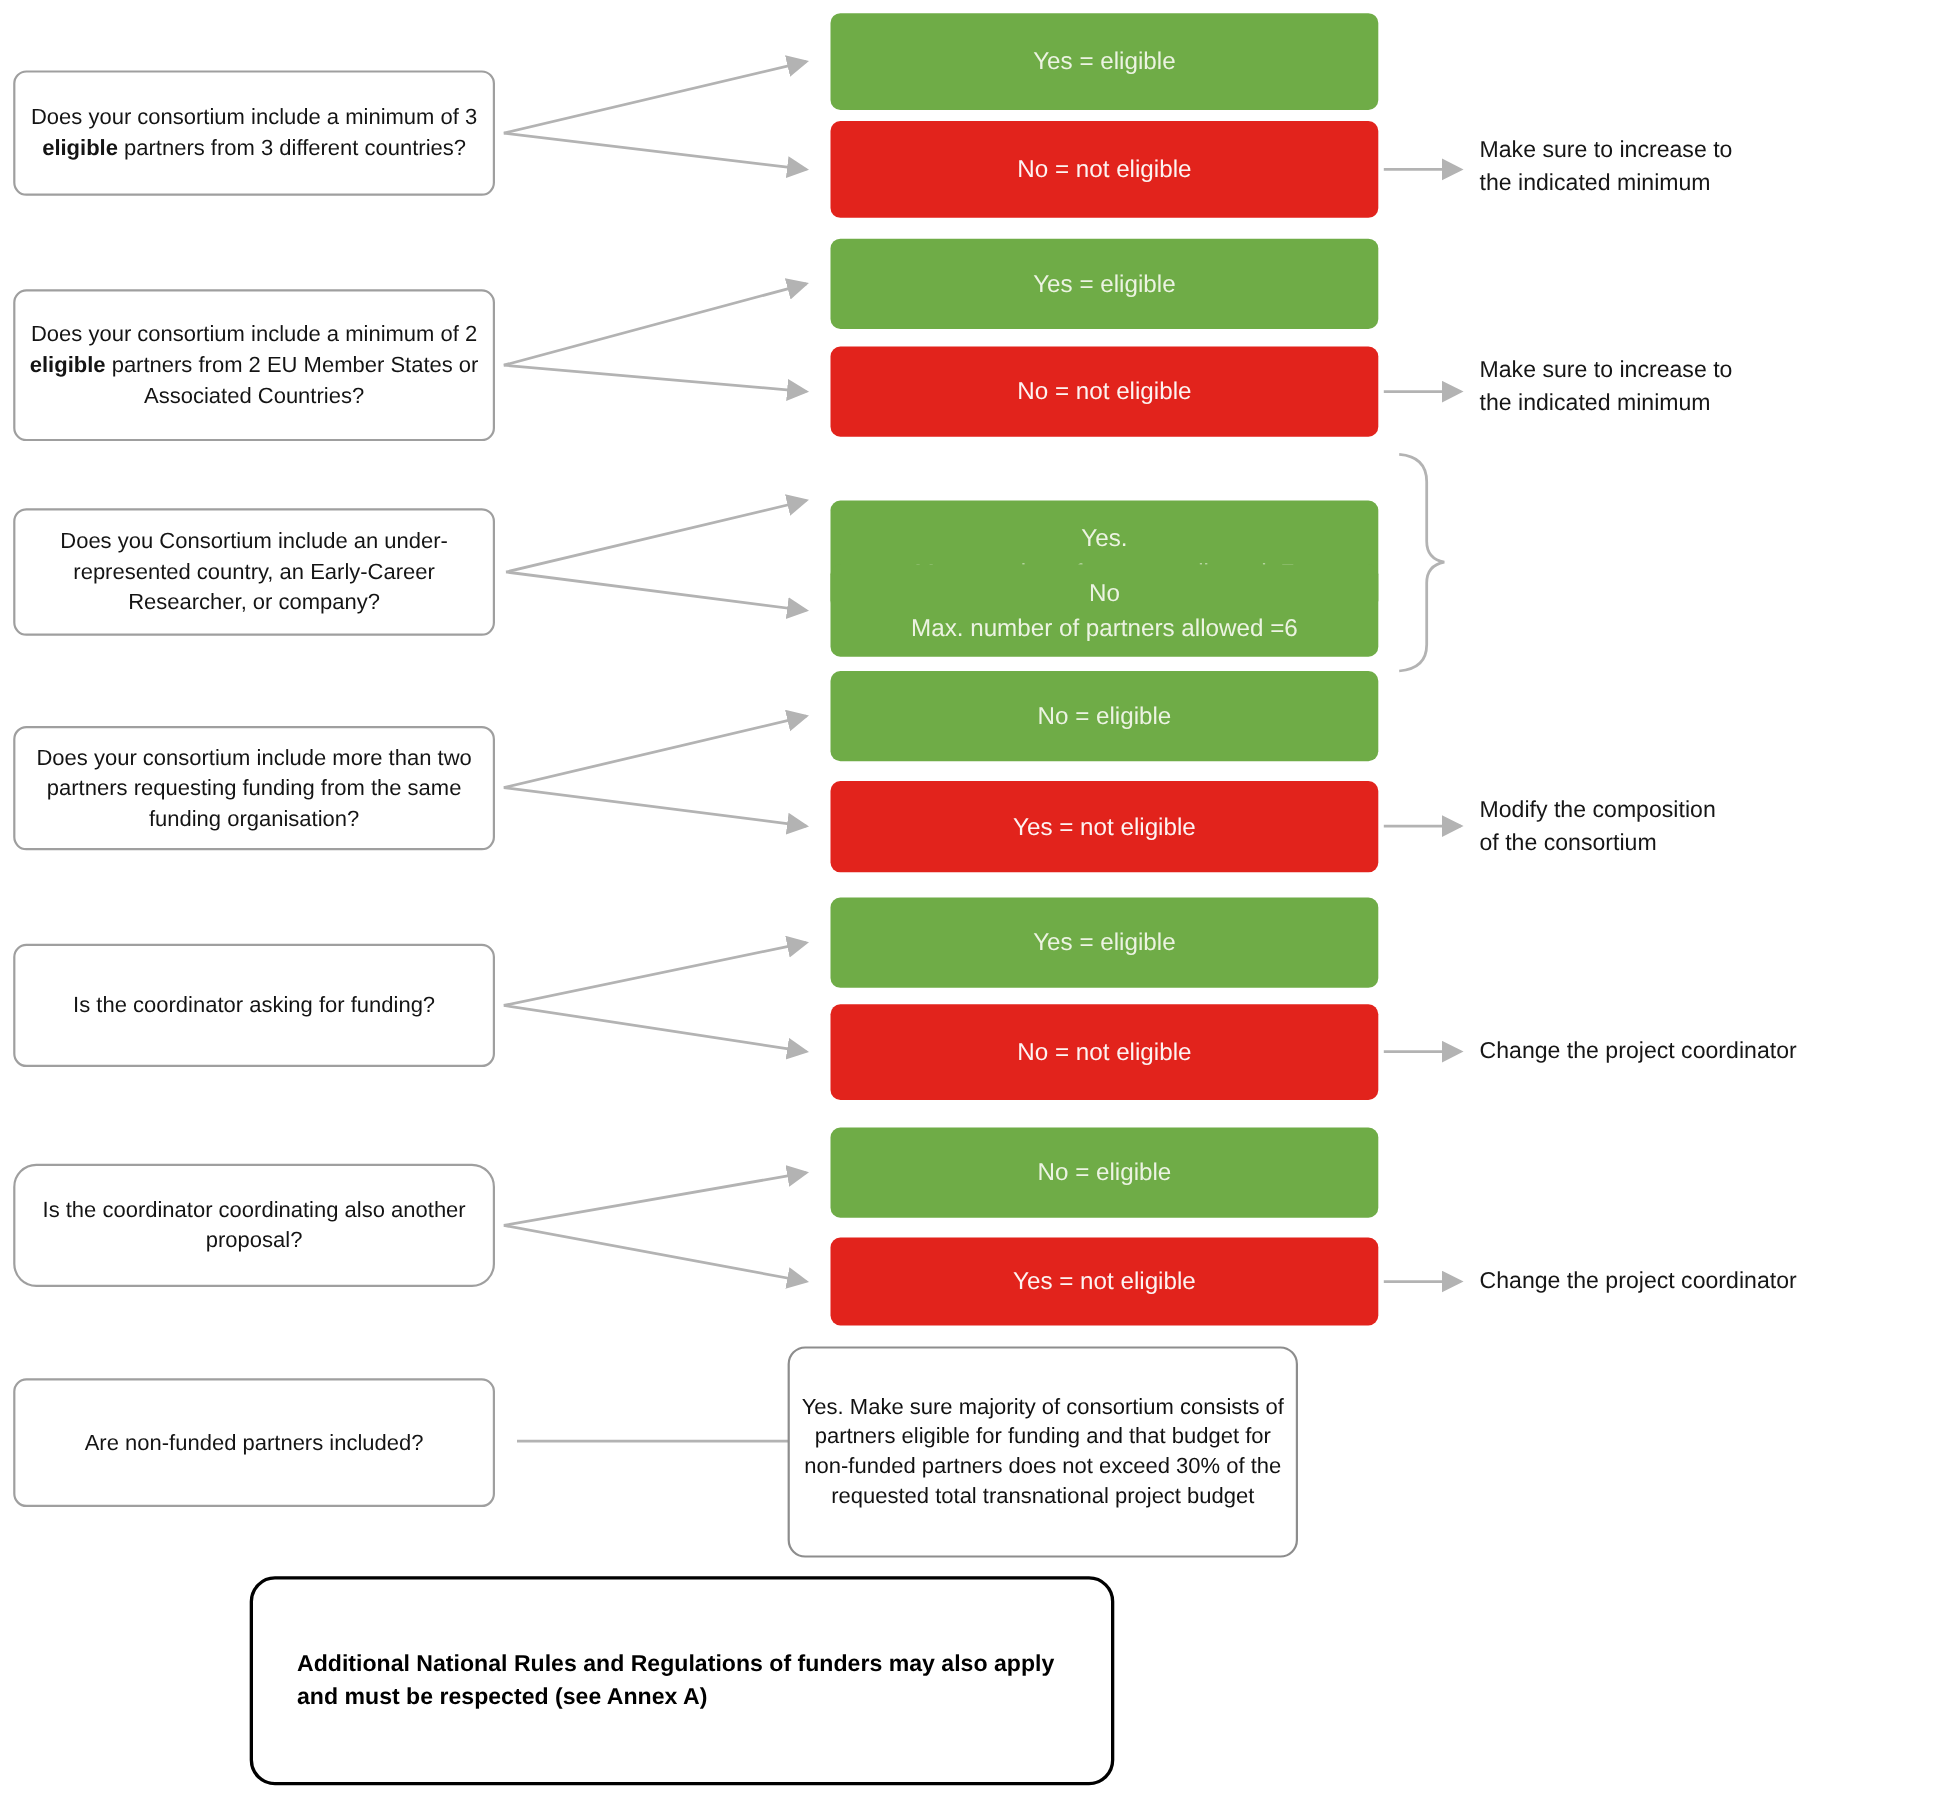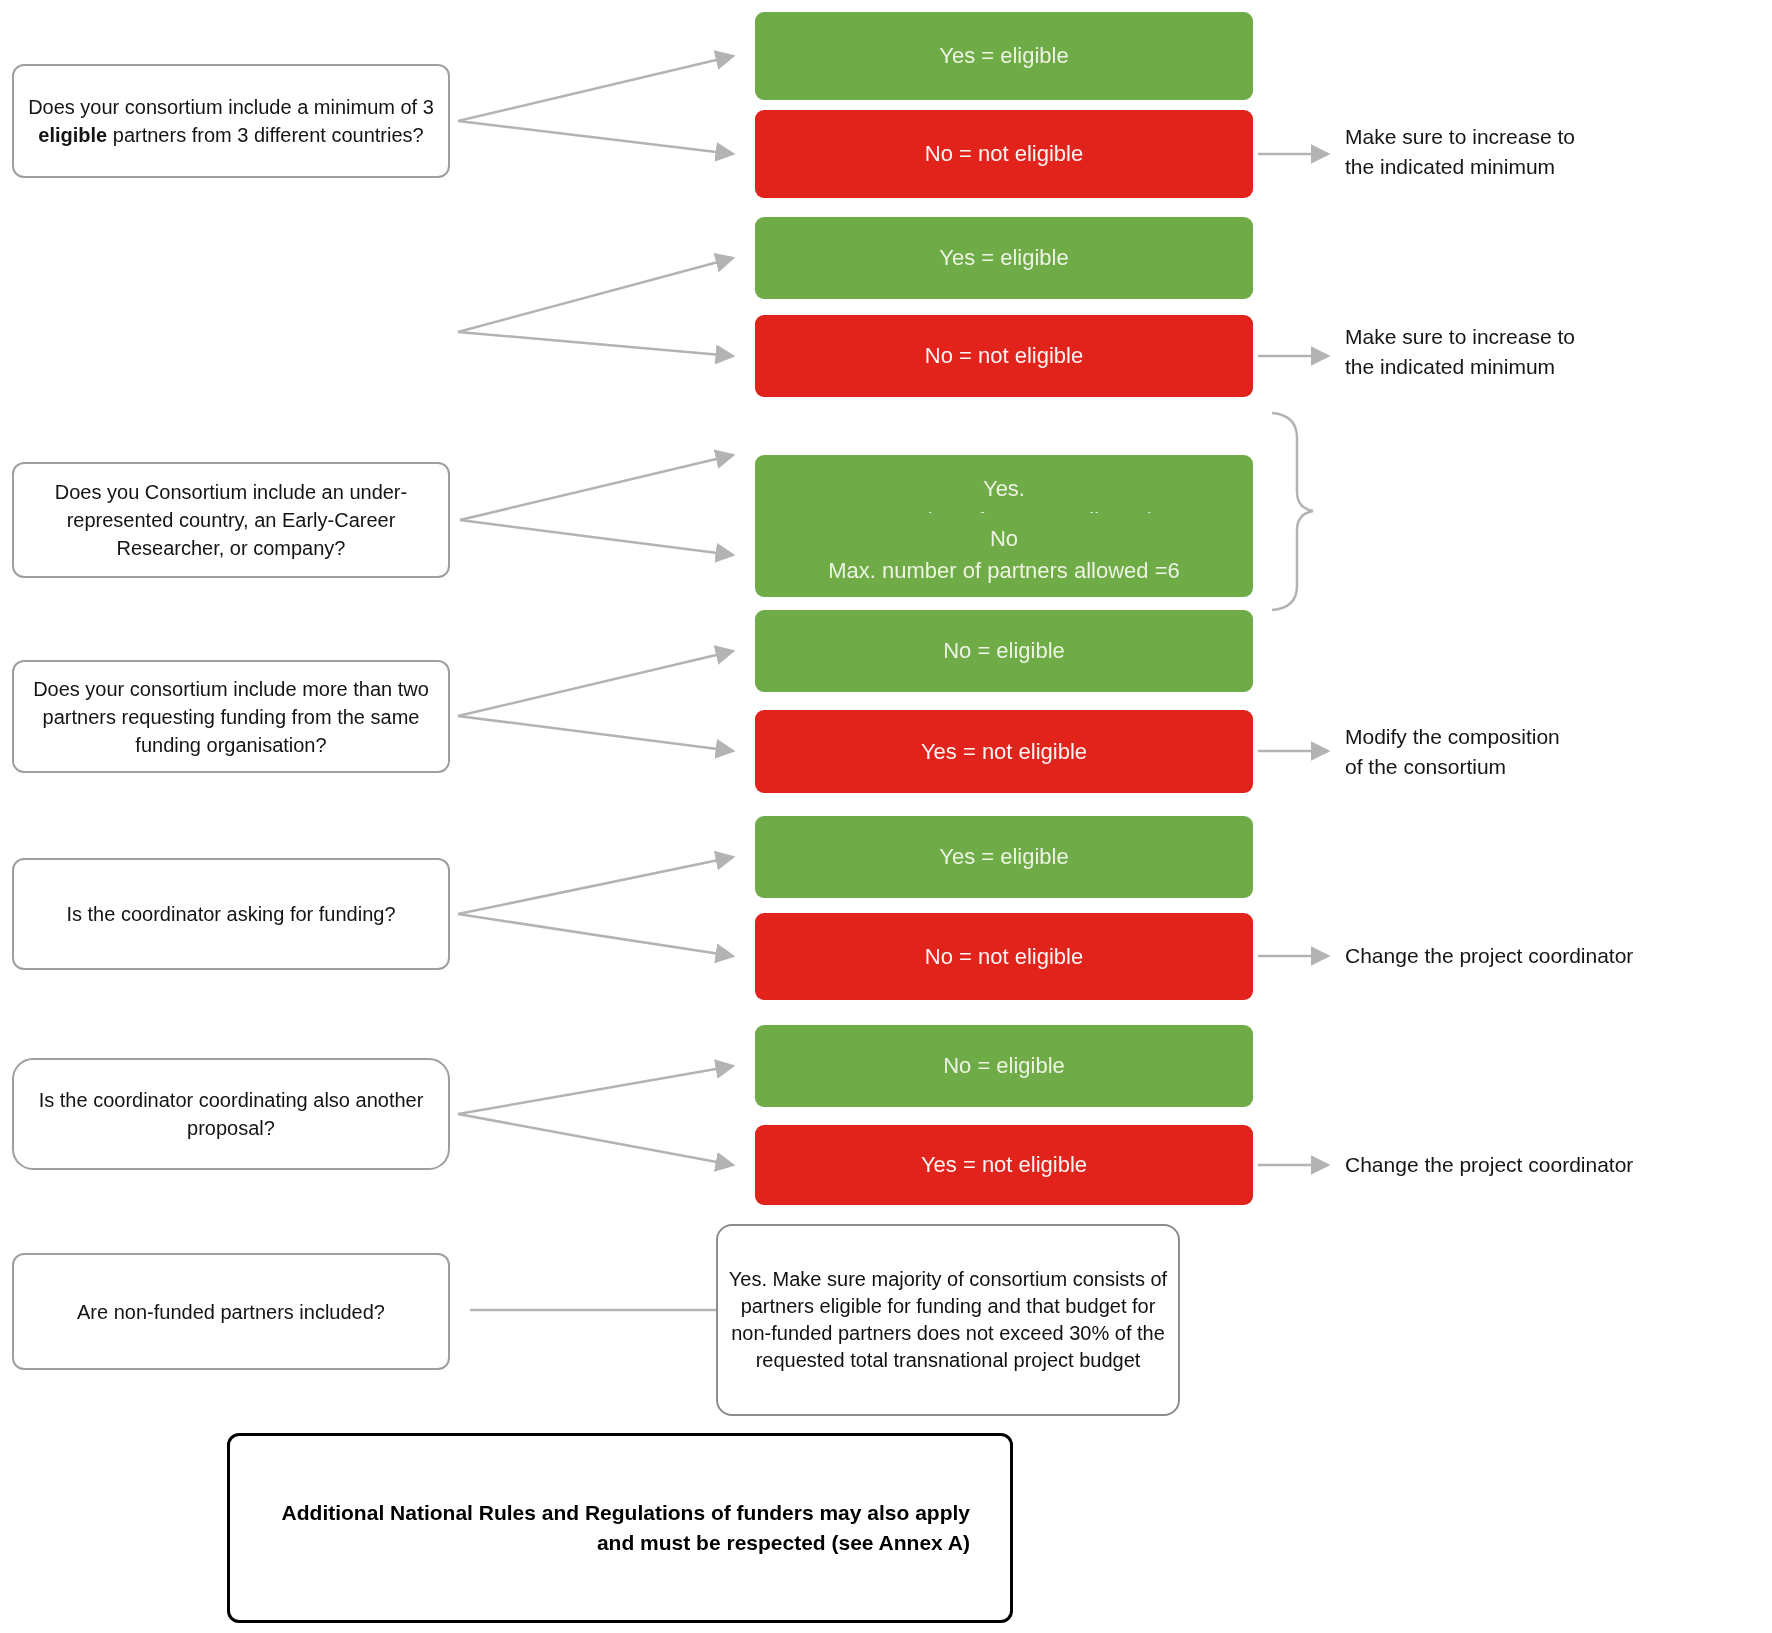--- a/index.html
+++ b/index.html
@@ -24,22 +24,22 @@
   .action{position:absolute;left:1345px;color:#161616;font-size:21px;line-height:30px;}
   .note{position:absolute;left:1358px;color:#a9a9a9;font-size:21px;line-height:32px;}
   .outcome{
     position:absolute;left:716px;width:464px;top:1224px;height:192px;box-sizing:border-box;
     display:flex;align-items:center;justify-content:center;text-align:center;
     background:#ffffff;border:2px solid #8d8d8d;border-radius:16px;
     color:#111;font-size:20px;line-height:27px;padding:4px 8px;
   }
   .footer{
     position:absolute;left:227px;width:786px;top:1433px;height:190px;box-sizing:border-box;
-    display:flex;align-items:center;justify-content:center;text-align:right;
-    background:#ffffff;border:3px solid #000000;border-radius:12px;
+    display:flex;align-items:center;justify-content:center;text-align:left;
+    background:#ffffff;border:3px solid #000000;border-radius:23px;
     color:#000;font-weight:bold;font-size:21px;line-height:30px;padding:8px 40px;
   }
   .connectors{position:absolute;left:0;top:0;pointer-events:none;}
 </style>
 </head>
 <body>
 
 <div class="canvas">
 
   <svg class="connectors" width="1772" height="1633" viewBox="0 0 1772 1633">
@@ -66,20 +66,23 @@
       <line x1="1258" y1="356" x2="1328" y2="356" marker-end="url(#ah)"></line>
       <line x1="1258" y1="751" x2="1328" y2="751" marker-end="url(#ah)"></line>
       <line x1="1258" y1="956" x2="1328" y2="956" marker-end="url(#ah)"></line>
       <line x1="1258" y1="1165" x2="1328" y2="1165" marker-end="url(#ah)"></line>
       <path d="M 1272,413 Q 1297,415 1297,438 L 1297,492 Q 1297,508 1313,511 Q 1297,514 1297,530 L 1297,586 Q 1297,608 1272,610" stroke-width="2.5"></path>
     </g>
   </svg>
 
   <div class="qbox" style="top:64px;height:114px;">
     <div><span>Does your consortium include a minimum of 3 </span><b>eligible</b><span> partners from 3 different countries?</span></div>
+  </div>
+  <div class="qbox" style="top:263px;height:138px;">
+    <div><span>Does your consortium include a minimum of 2 </span><b>eligible</b><span> partners from 2 EU Member States or Associated Countries?</span></div>
   </div>
   <div class="qbox" style="top:462px;height:116px;justify-content:flex-end;">
     <div><span>Does you Consortium include an under-represented country, an Early-Career Researcher, or company?</span><b></b><span></span></div>
   </div>
   <div class="qbox" style="top:660px;height:113px;">
     <div><span>Does your consortium include more than two partners requesting funding from the same funding organisation?</span><b></b><span></span></div>
   </div>
   <div class="qbox" style="top:858px;height:112px;">
     <div><span>Is the coordinator asking for funding?</span><b></b><span></span></div>
   </div>

